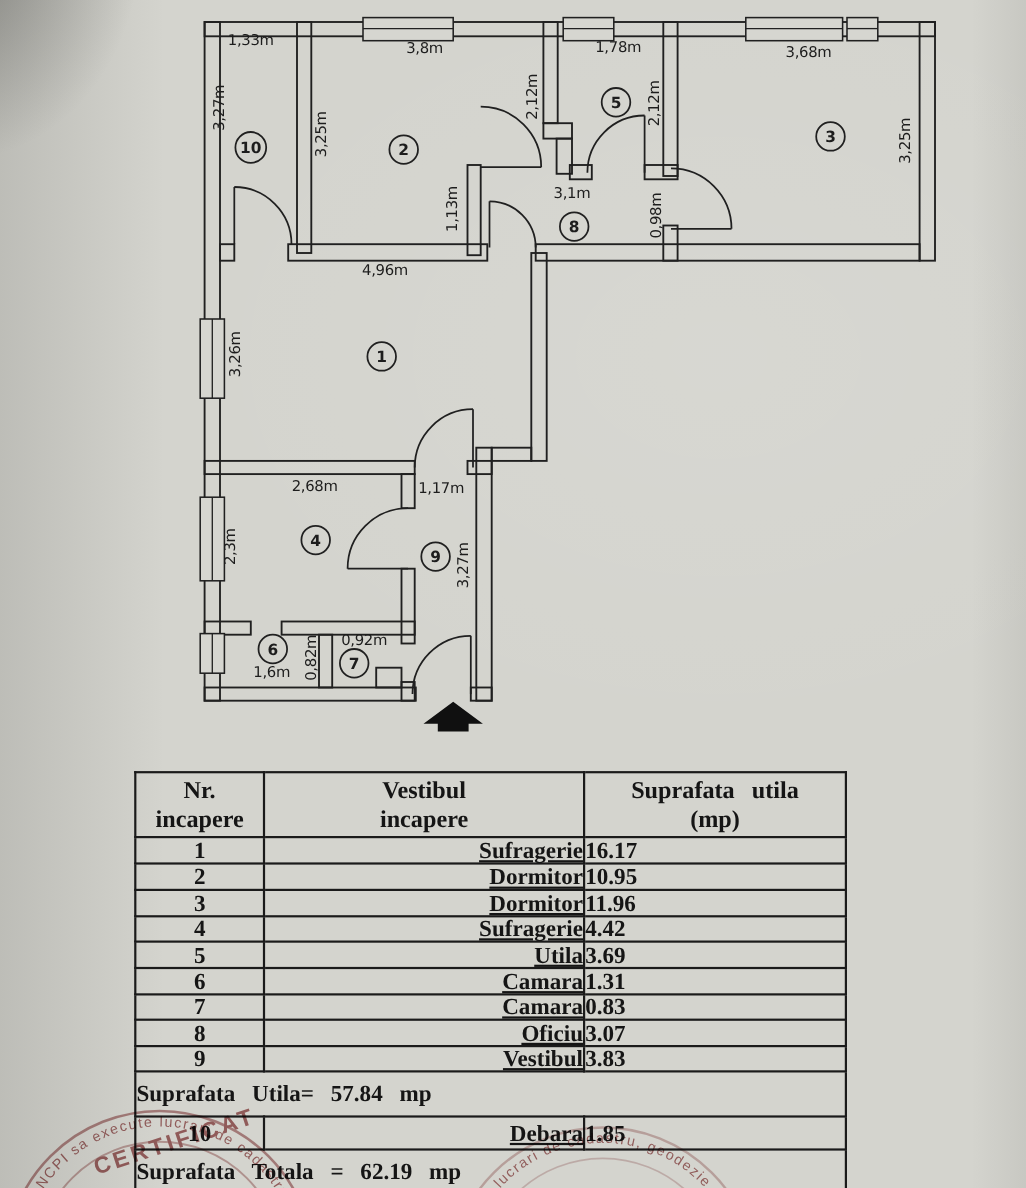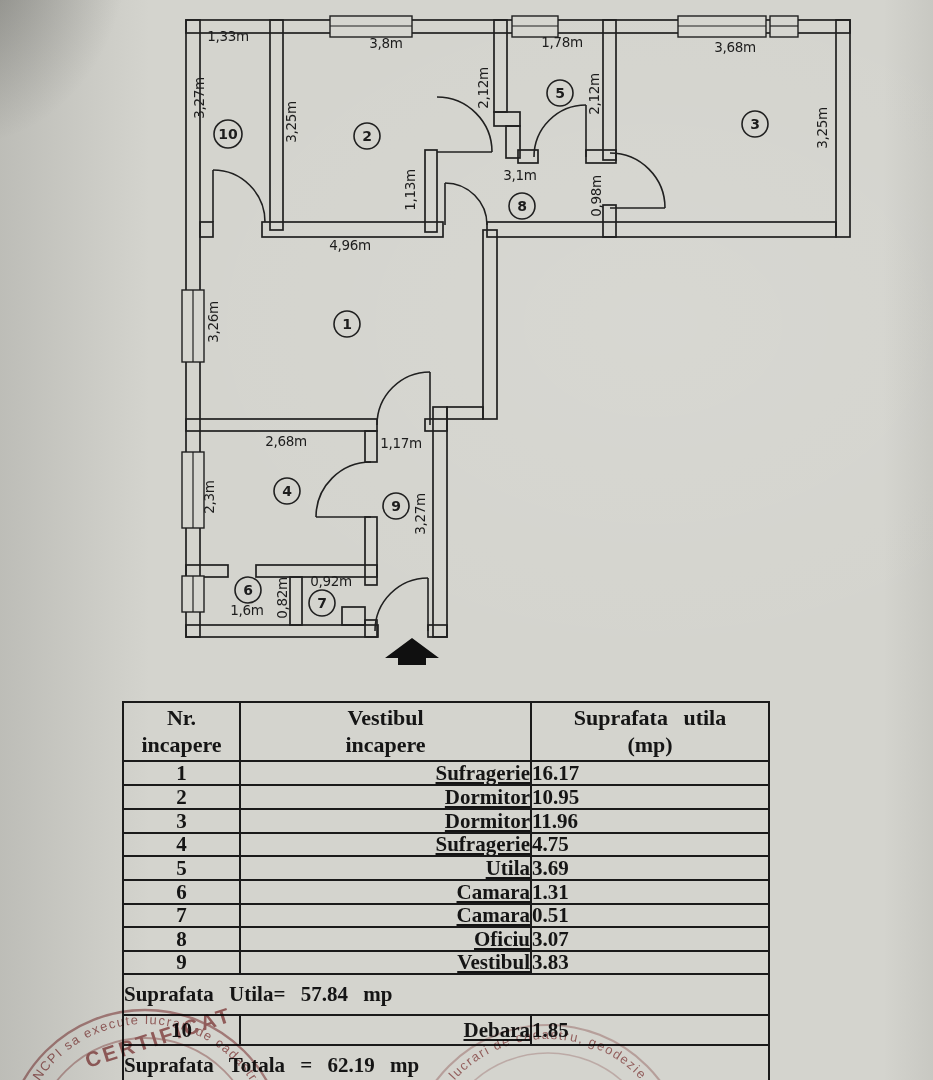--- a/index.html
+++ b/index.html
@@ -258,36 +258,36 @@
           <td class="area-val">10.95</td>
         </tr>
         <tr style="height: 24px;">
           <td class="nr">3</td>
           <td class="name">Dormitor</td>
           <td class="area-val">11.96</td>
         </tr>
         <tr style="height: 23px;">
           <td class="nr">4</td>
           <td class="name">Sufragerie</td>
-          <td class="area-val">4.75</td>
+          <td class="area-val">4.42</td>
         </tr>
         <tr style="height: 24px;">
           <td class="nr">5</td>
           <td class="name">Utila</td>
           <td class="area-val">3.69</td>
         </tr>
         <tr style="height: 24px;">
           <td class="nr">6</td>
           <td class="name">Camara</td>
           <td class="area-val">1.31</td>
         </tr>
         <tr style="height: 23px;">
           <td class="nr">7</td>
           <td class="name">Camara</td>
-          <td class="area-val">0.51</td>
+          <td class="area-val">0.83</td>
         </tr>
         <tr style="height: 24px;">
           <td class="nr">8</td>
           <td class="name">Oficiu</td>
           <td class="area-val">3.07</td>
         </tr>
         <tr style="height: 23px;">
           <td class="nr">9</td>
           <td class="name">Vestibul</td>
           <td class="area-val">3.83</td>

